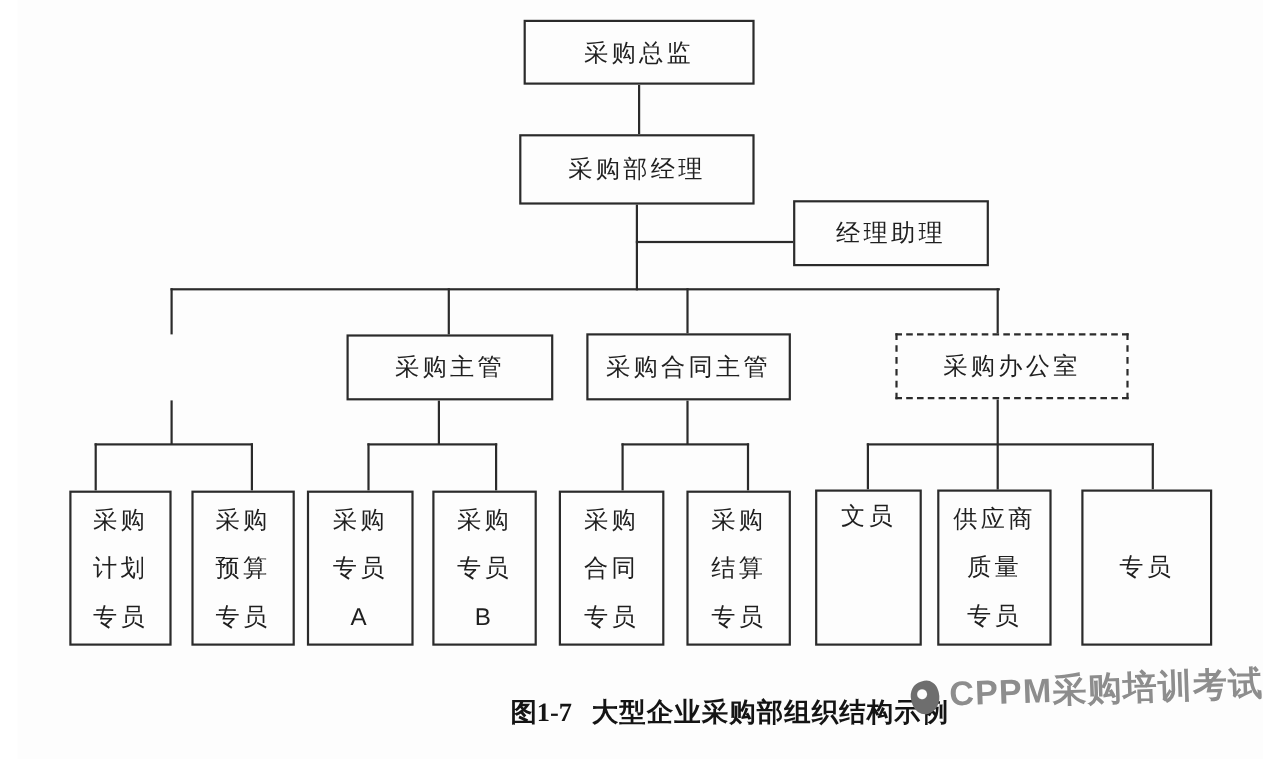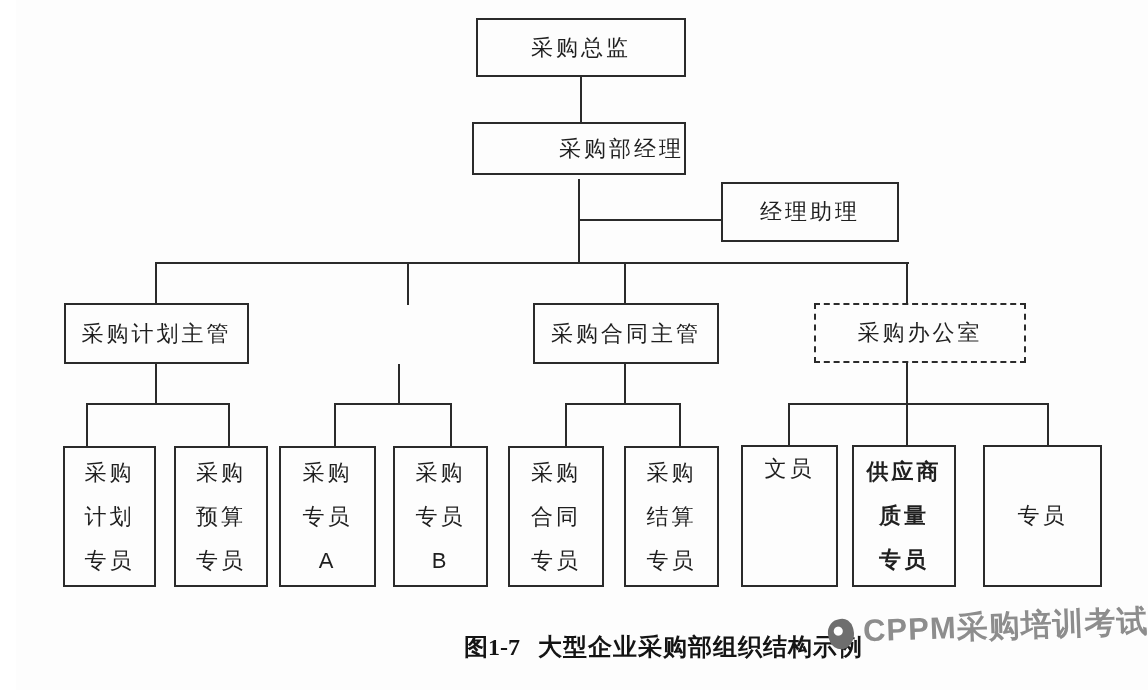--- a/index.html
+++ b/index.html
@@ -69,28 +69,28 @@
       <div class="connector" style="left: 212px; top: 403px; width: 2px; height: 43px;"></div>
       <div class="connector" style="left: 318px; top: 403px; width: 2px; height: 43px;"></div>
       <div class="connector" style="left: 434px; top: 403px; width: 2px; height: 43px;"></div>
       <div class="connector" style="left: 549px; top: 403px; width: 2px; height: 43px;"></div>
       <div class="connector" style="left: 663px; top: 403px; width: 2px; height: 43px;"></div>
       <div class="connector" style="left: 772px; top: 403px; width: 2px; height: 42px;"></div>
       <div class="connector" style="left: 1031px; top: 403px; width: 2px; height: 42px;"></div>
       <div class="node" style="left: 460px; top: 18px; width: 210px; height: 59px;">
         <span class="node-line">采购总监</span>
       </div>
-      <div class="node" style="left: 456px; top: 122px; width: 214px; height: 53px; align-items: flex-end;">
+      <div class="node" style="left: 456px; top: 122px; width: 214px; height: 64px;">
         <span class="node-line">采购部经理</span>
       </div>
       <div class="node" style="left: 705px; top: 182px; width: 178px; height: 60px;">
         <span class="node-line">经理助理</span>
       </div>
-      <div class="node" style="left: 48px; top: 303px; width: 185px; height: 61px;">
-        <span class="node-line">采购计划主管</span>
+      <div class="node" style="left: 299px; top: 304px; width: 188px; height: 60px;">
+        <span class="node-line">采购主管</span>
       </div>
       <div class="node" style="left: 517px; top: 303px; width: 186px; height: 61px;">
         <span class="node-line">采购合同主管</span>
       </div>
       <div class="node dashed" style="left: 798px; top: 303px; width: 212px; height: 60px;">
         <span class="node-line">采购办公室</span>
       </div>
       <div class="node" style="left: 47px; top: 446px; width: 93px; height: 141px;">
         <span class="node-line">采购</span>
         <span class="node-line">计划</span>
@@ -117,21 +117,21 @@
         <span class="node-line">专员</span>
       </div>
       <div class="node" style="left: 608px; top: 446px; width: 95px; height: 141px;">
         <span class="node-line">采购</span>
         <span class="node-line">结算</span>
         <span class="node-line">专员</span>
       </div>
       <div class="node vtop" style="left: 725px; top: 445px; width: 97px; height: 142px;">
         <span class="node-line">文员</span>
       </div>
-      <div class="node" style="left: 836px; top: 445px; width: 104px; height: 142px; font-weight: bold;">
+      <div class="node" style="left: 836px; top: 445px; width: 104px; height: 142px;">
         <span class="node-line">供应商</span>
         <span class="node-line">质量</span>
         <span class="node-line">专员</span>
       </div>
       <div class="node" style="left: 967px; top: 445px; width: 119px; height: 142px;">
         <span class="node-line">专员</span>
       </div>
     </div>
 
   <div class="caption">

